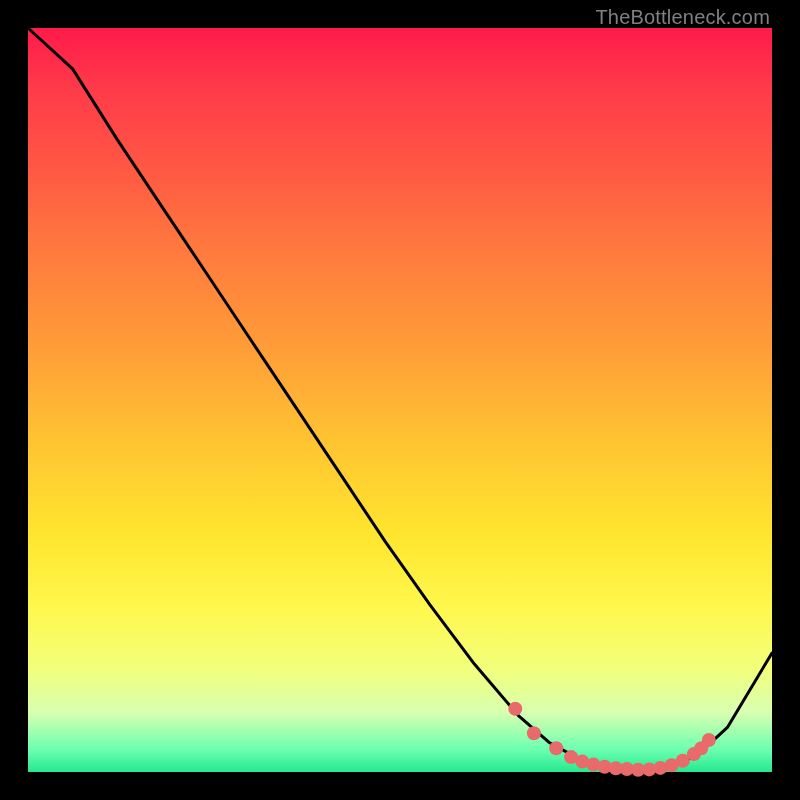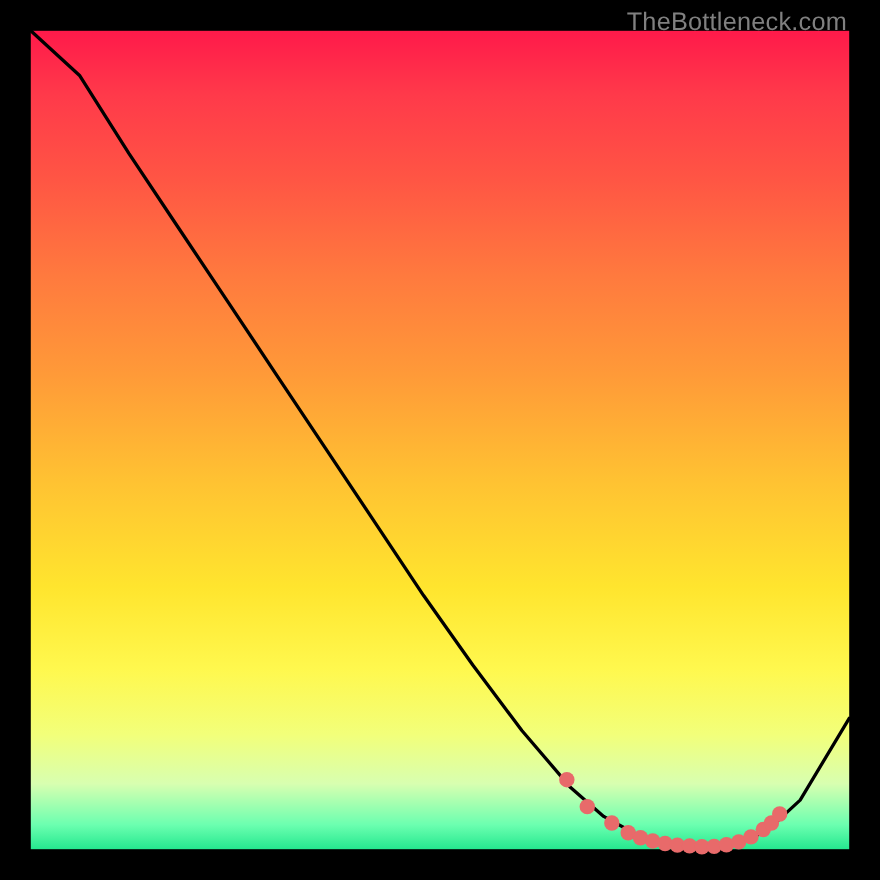--- a/index.html
+++ b/index.html
@@ -29,21 +29,21 @@
       #f2ff7a 86%,
       #d8ffb0 92%,
       #6cffb0 97%,
       #25e88f 100%);
   }
   .attribution {
     position: absolute;
     top: 6px;
     right: 30px;
     color: #808080;
-    font-size: 23px;
+    font-size: 20px;
     letter-spacing: 0.2px;
     font-weight: 500;
   }
   svg.plot {
     position: absolute;
     left: 0;
     top: 0;
     width: 744px;
     height: 744px;
     overflow: visible;

